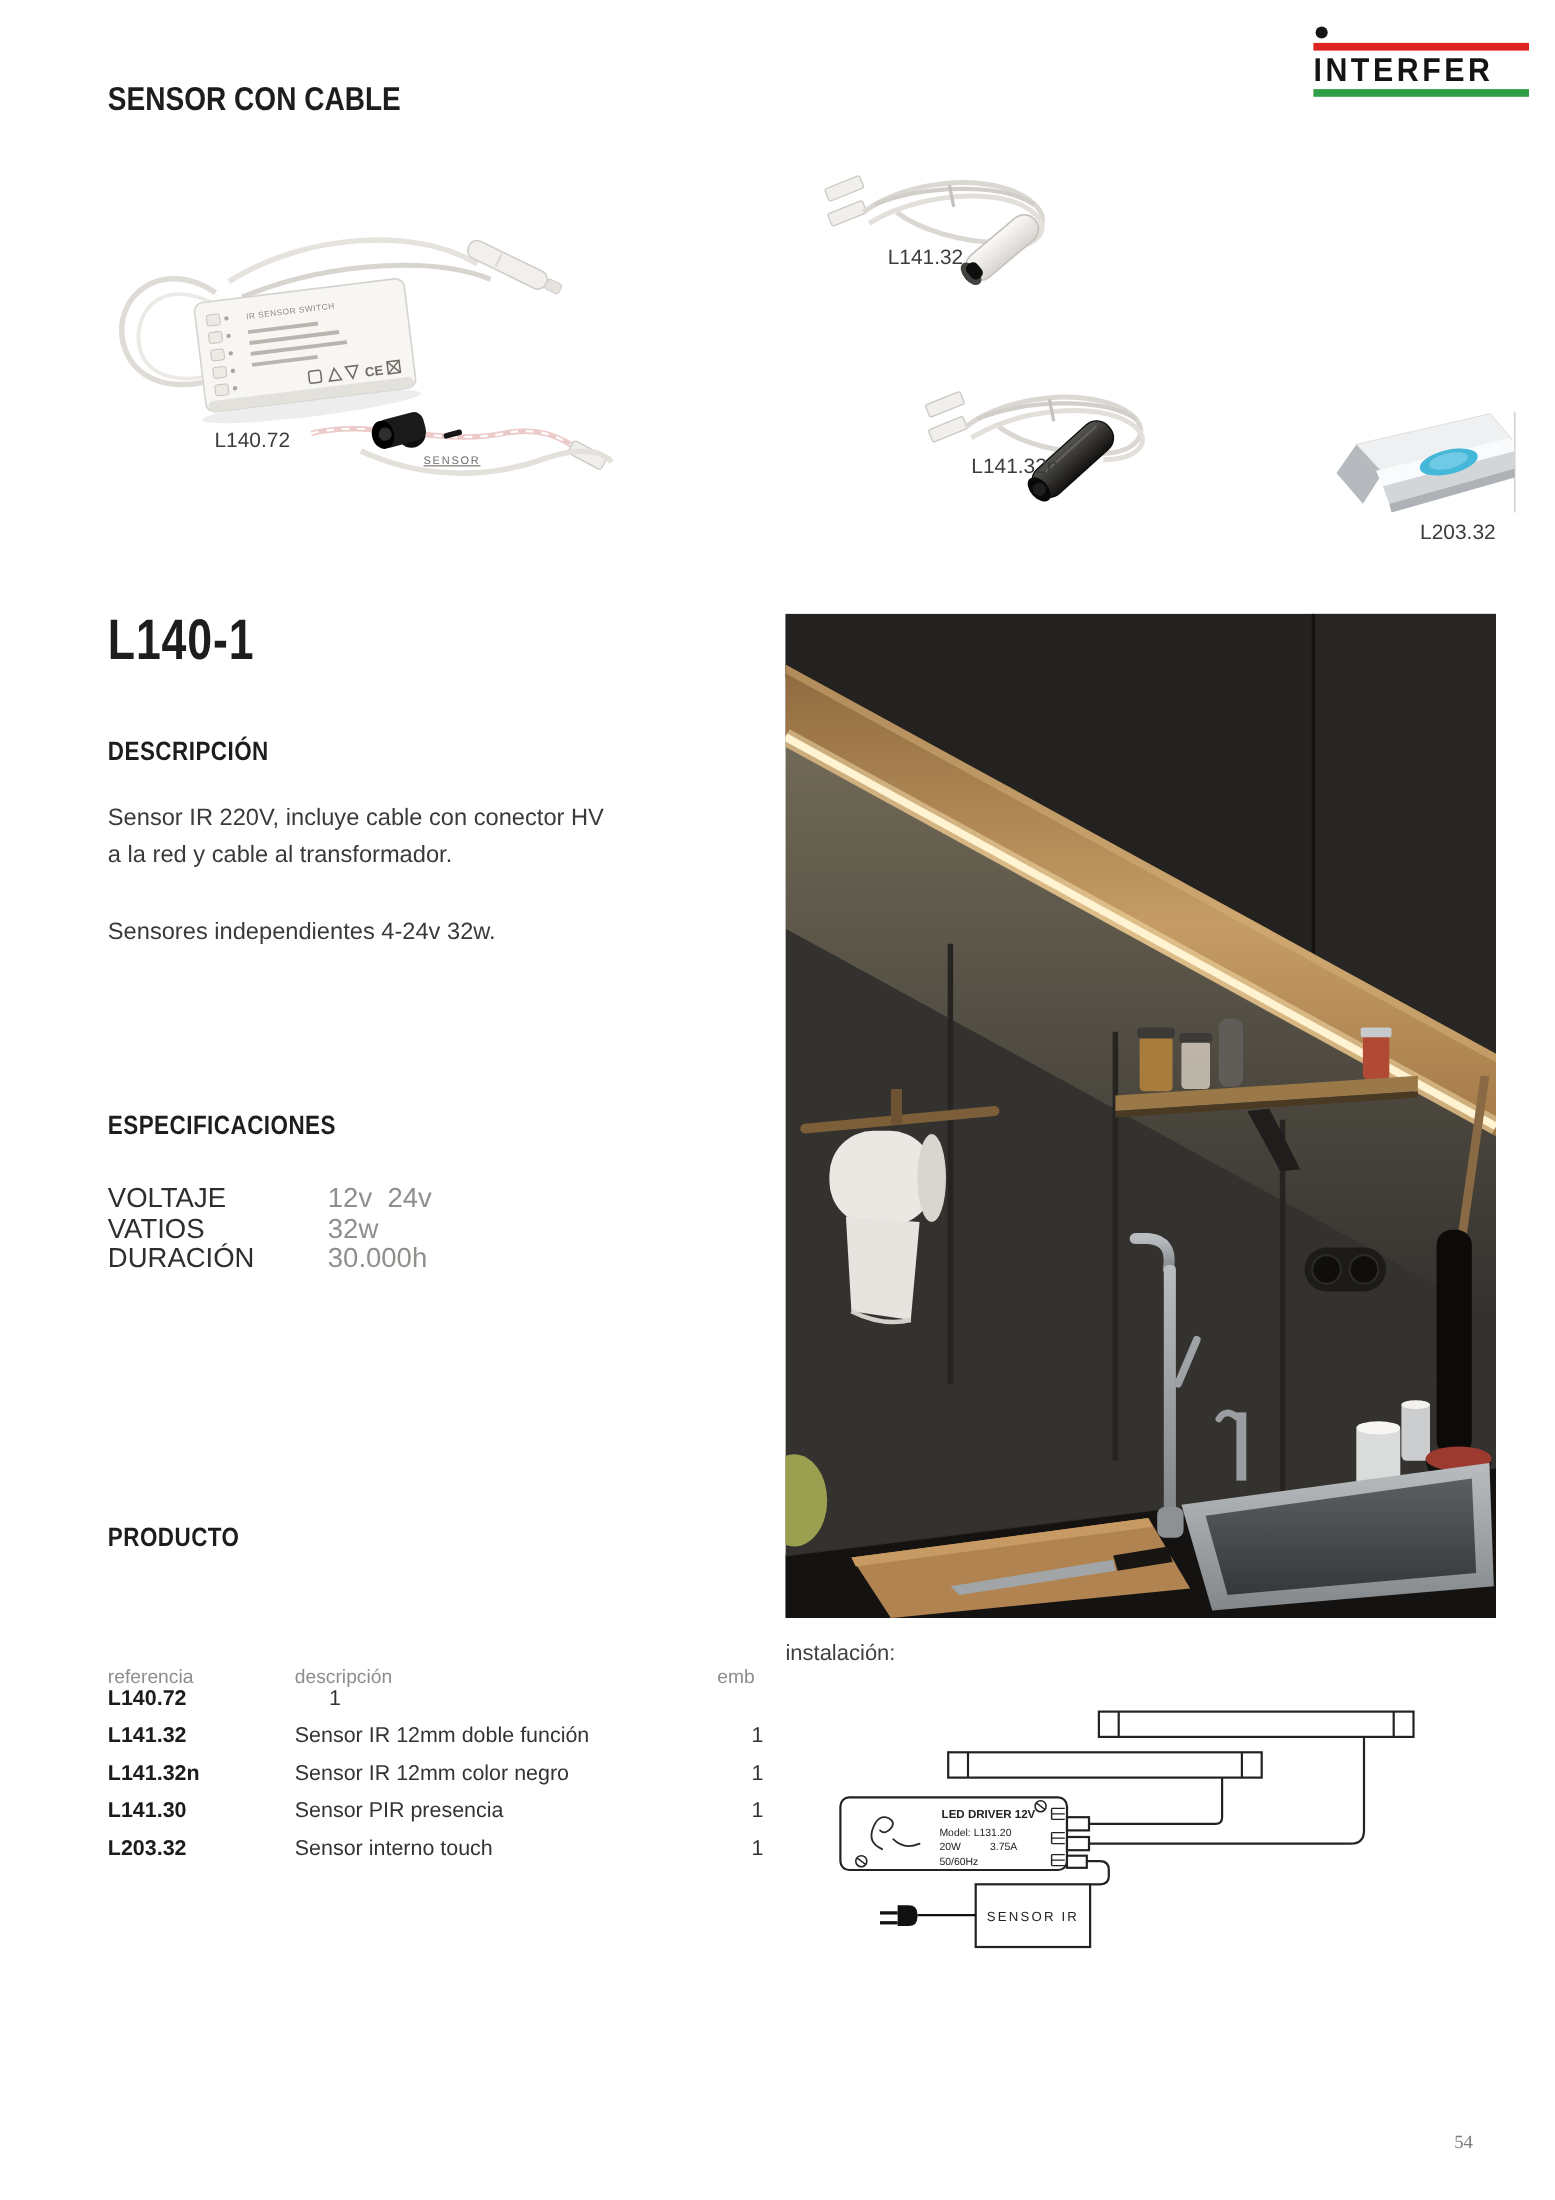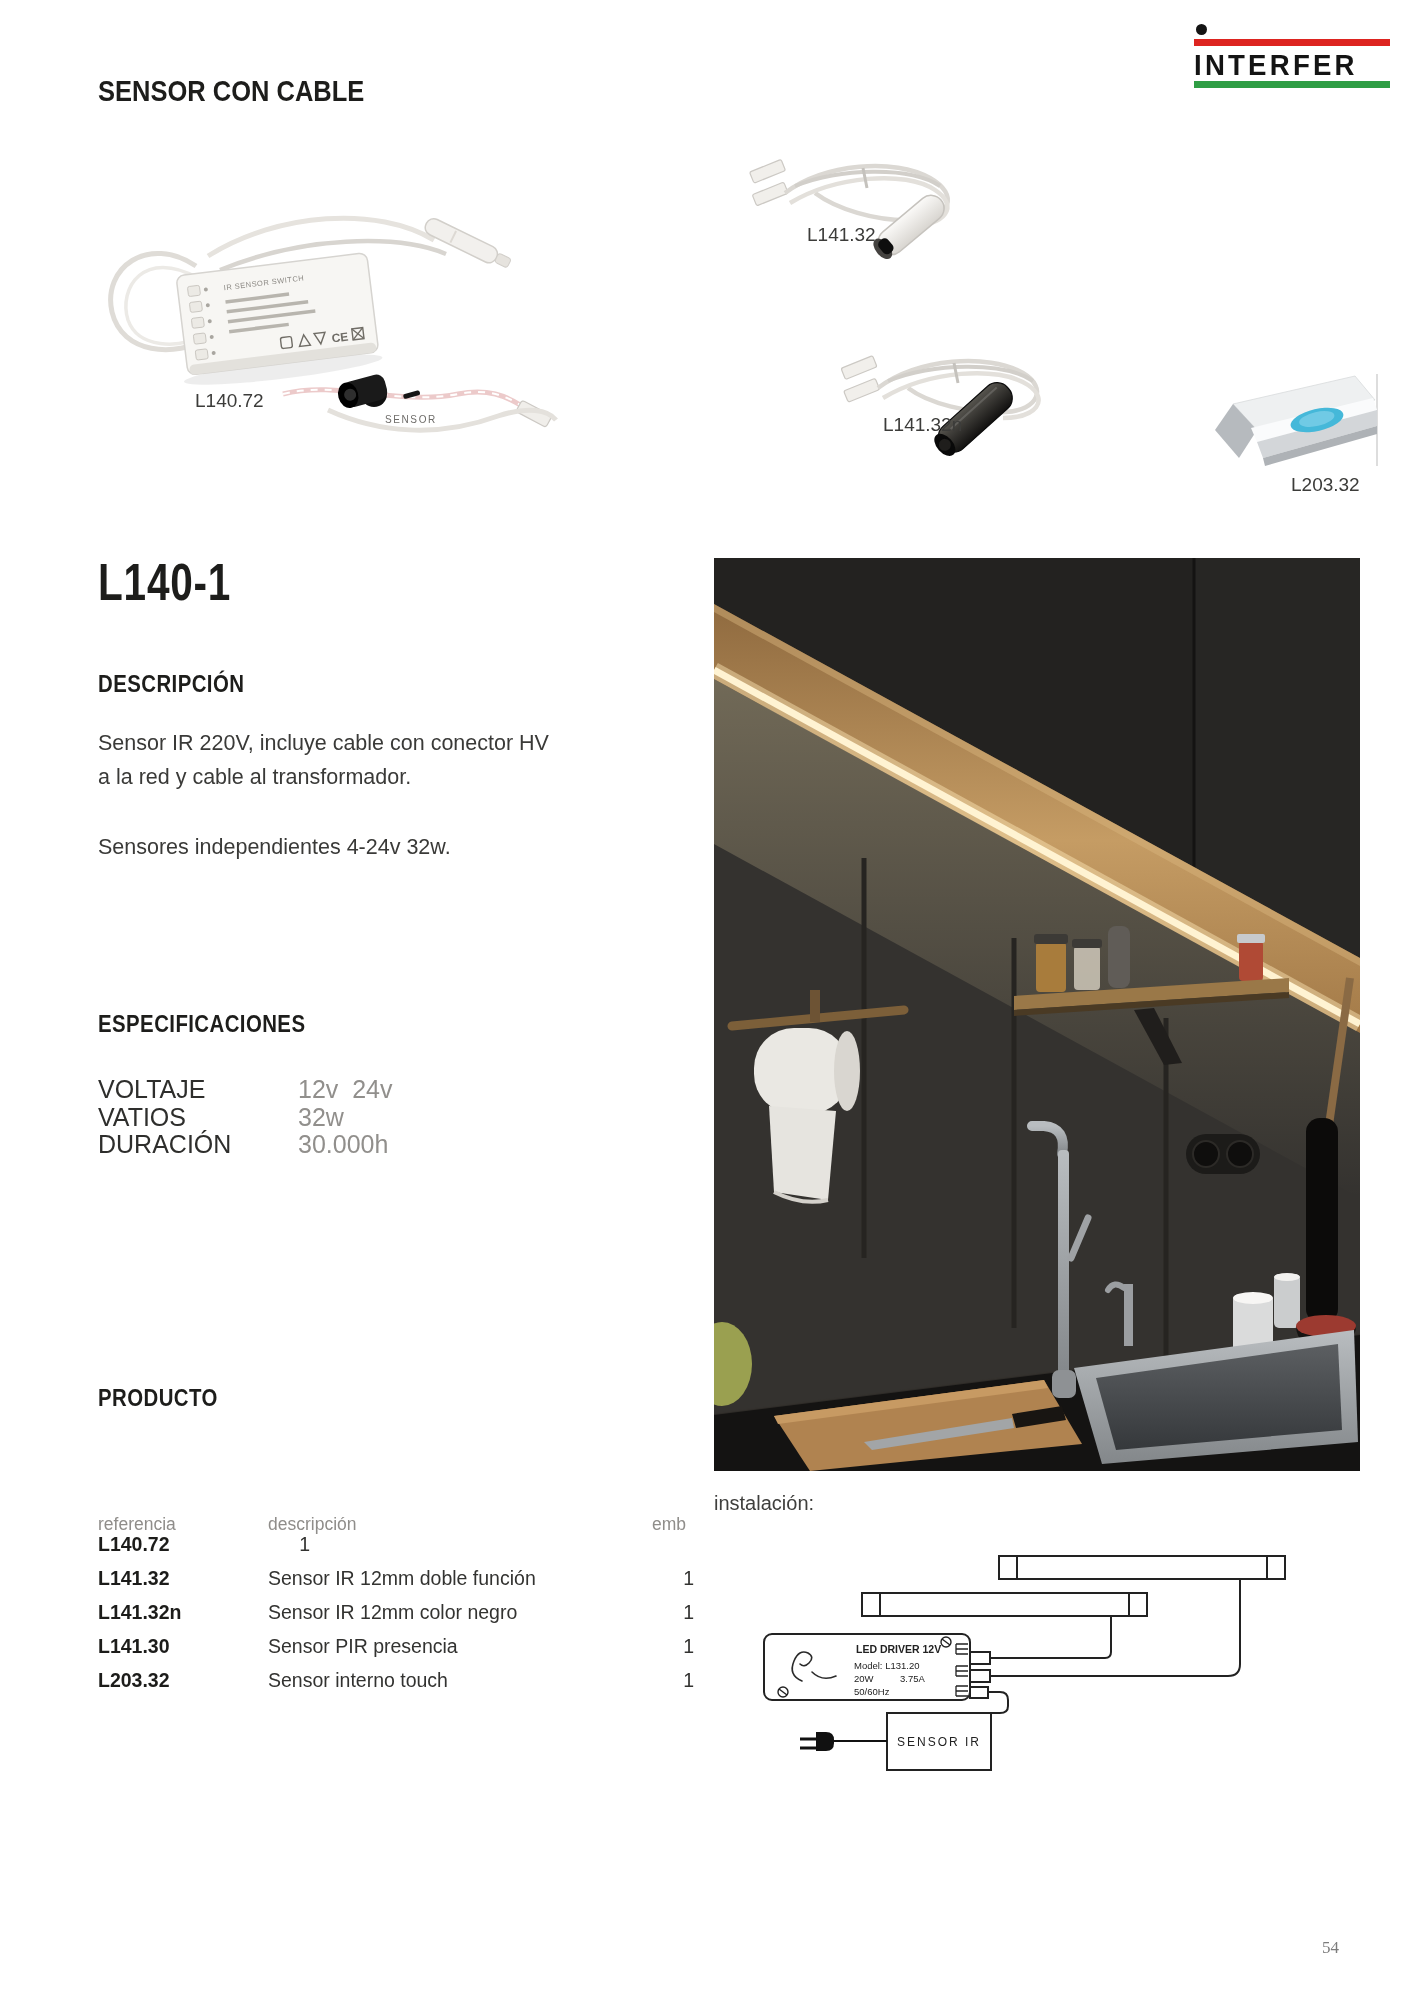--- a/index.html
+++ b/index.html
@@ -18,21 +18,21 @@
   .spec-value{color:#918f8c;white-space:pre;}
   .tbl-head{display:flex;font-size:17.5px;color:#8f8d8a;width:596px;margin-top:36px;}
   .tbl-row{display:flex;font-size:19.5px;line-height:34px;width:596px;}
   .c-ref{width:170px;font-weight:bold;color:#1c1c1a;}
   .c-desc{flex:1;color:#333331;white-space:pre;}
   .c-emb{width:42px;text-align:right;color:#333331;}
   .h-emb{width:42px;}
   .h-ref{width:170px;}
   .h-desc{flex:1;}
   .gallery-label{font-size:19px;color:#3c3c3a;white-space:nowrap;}
-  .sensor-cap{font-size:10px;letter-spacing:1.6px;color:#6e6c69;}
+  .sensor-cap{font-size:10px;letter-spacing:1.6px;color:#6e6c69;text-decoration:underline;}
   .install-label{font-size:20px;color:#3f3f3d;}
   .page-num{font-size:17px;color:#7c7c7c;}
   
   .logo{left:1194px;top:24px;width:196px;height:66px;}
   .logo-dot{position:absolute;left:2px;top:0;width:11px;height:11px;border-radius:50%;}
   .logo-red{position:absolute;left:0;top:15px;width:196px;height:7px;}
   .logo-word{position:absolute;left:0;top:24px;font-size:30px;font-weight:bold;
              letter-spacing:3.5px;color:#141414;transform:scaleX(.92);transform-origin:left top;
              white-space:nowrap;}
   .logo-green{position:absolute;left:0;top:57px;width:196px;height:7px;}

